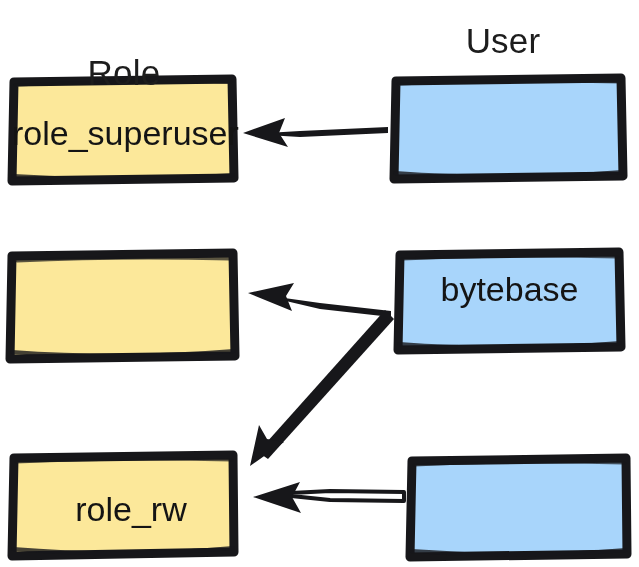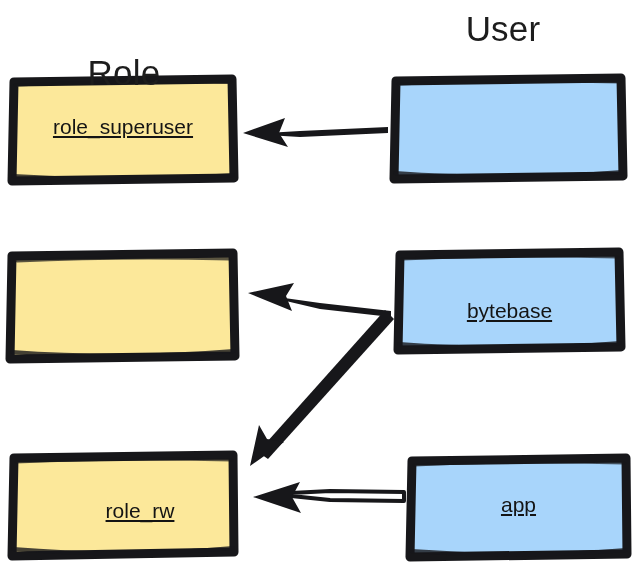--- a/index.html
+++ b/index.html
@@ -31,33 +31,32 @@
     font-family: "Liberation Sans", sans-serif;
     font-size: 35px;
     font-weight: 400;
     color: #1d1d1d;
     text-align: center;
     letter-spacing: 0.2px;
     white-space: nowrap;
     line-height: 1;
   }
   #header-role  { left: 24px;  top: 11px; width: 200px; margin-top: 44px; }
-  #header-user  { left: 403px; top: 11px; width: 200px; }
+  #header-user  { left: 403px; top: 23px; width: 200px; }
 
   .node-label {
     position: absolute;
     font-family: "Liberation Sans", sans-serif;
-    font-size: 21px;
+    font-size: 34px;
     font-weight: 400;
     color: #141414;
     text-align: center;
     white-space: nowrap;
     line-height: 1;
     pointer-events: none;
-    text-decoration: underline;
   }
 </style>
 </head>
 <body>
 
 <div id="diagram-root">
 
   <svg id="diagram-svg" viewBox="0 0 639 567" xmlns="http://www.w3.org/2000/svg">
 
     <g>
@@ -116,20 +115,19 @@
       <path d="M253,497 L300,482 L292,497 L301,513 Z" fill="#17171a"></path>
     </g>
   </svg>
 
   <div class="col-header" id="header-role">Role</div>
   <div class="col-header" id="header-user">User</div>
 
   <div class="node-label" style="left:12px; top:116px; width:222px;">role_superuser</div>
 
 
-  <div class="node-label" style="left:29px; top:492px; width:222px;margin-top:8px;">role_rw</div>
+  <div class="node-label" style="left:20px; top:492px; width:222px;">role_rw</div>
 
 
-  <div class="node-label" style="left:398px; top:300px; width:223px;">bytebase</div>
+  <div class="node-label" style="left:398px; top:272px; width:223px;">bytebase</div>
 
-  <div class="node-label" style="left:410px; top:494px; width:217px;">app</div>
 
 </div>
 
 </body></html>

